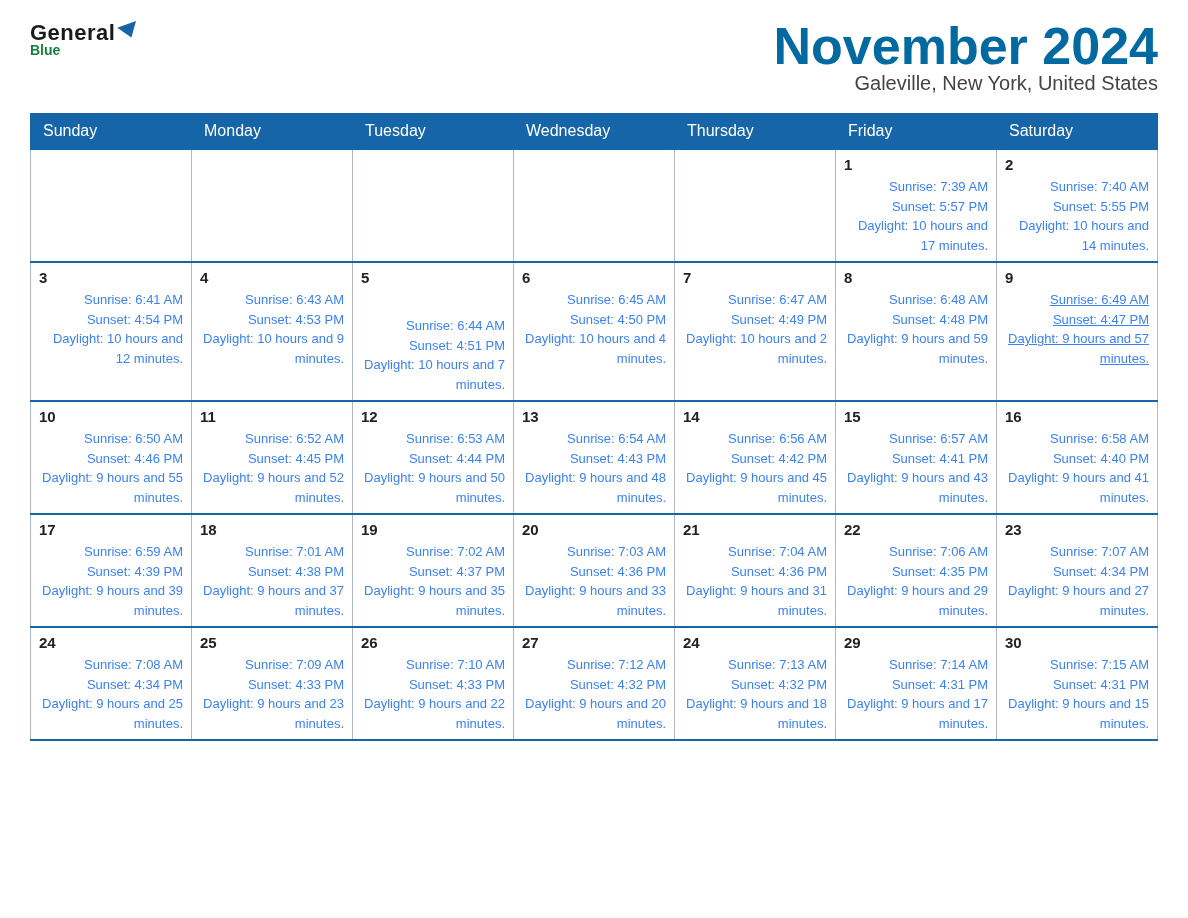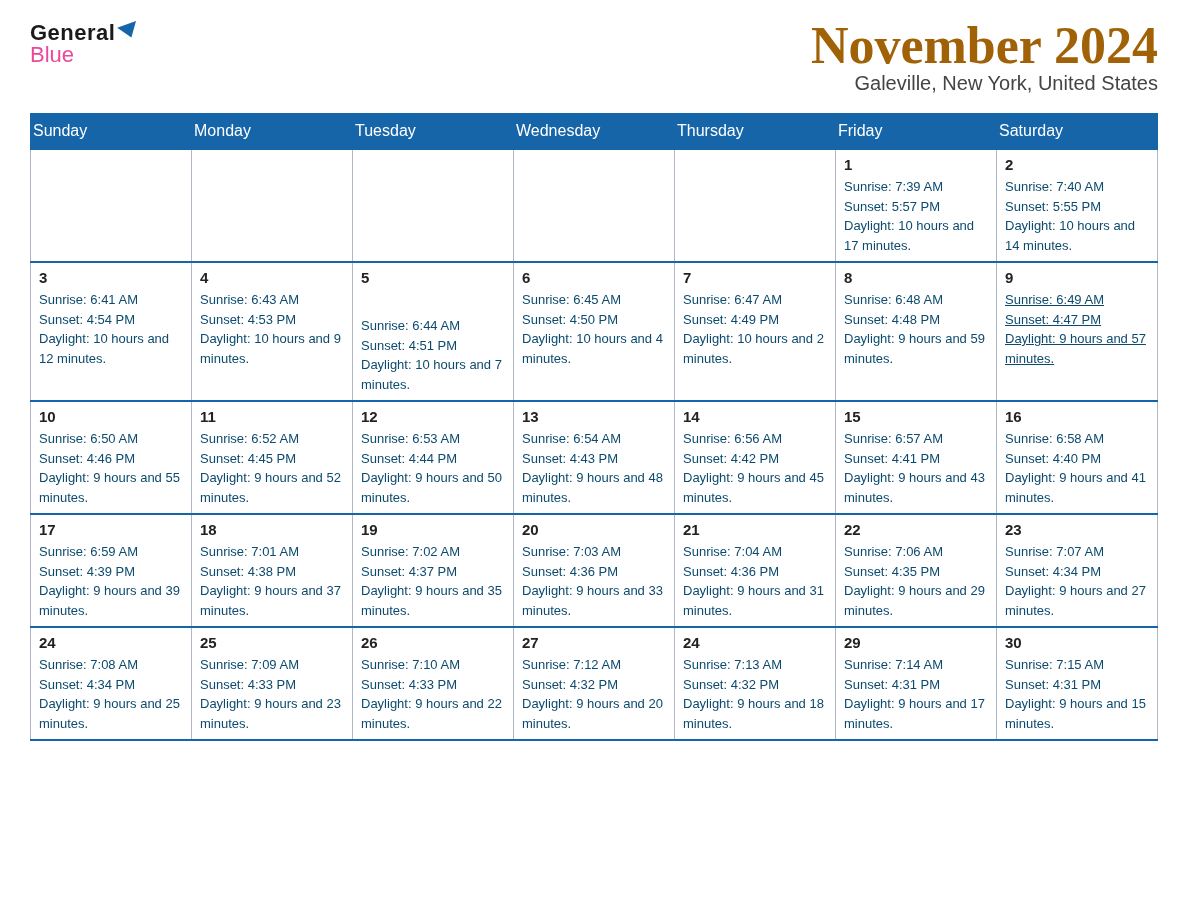--- a/index.html
+++ b/index.html
@@ -21,23 +21,23 @@
       flex-direction: column;
       align-items: flex-start;
     }
     .logo-general {
       font-size: 22px;
       font-weight: bold;
       color: #1a1a1a;
       letter-spacing: 0.5px;
     }
     .logo-blue {
-      font-size: 22px;
-      font-weight: normal;
-      color: #ec4899;
+      font-size: 14px;
+      font-weight: bold;
+      color: #15803d;
       margin-top: -4px;
     }
     .logo-triangle {
       display: inline-block;
       width: 0;
       height: 0;
       border-left: 10px solid transparent;
       border-right: 10px solid transparent;
       border-top: 14px solid #1565a8;
       margin-left: 4px;
@@ -45,39 +45,38 @@
       transform: rotate(-20deg);
       position: relative;
       top: -2px;
     }
     .title-block {
       text-align: right;
     }
     .month-title {
       font-size: 52px;
       font-weight: bold;
-      color: #a16207;
+      color: #0369a1;
       line-height: 1;
-      font-family: Liberation Serif, serif;
     }
     .location {
       font-size: 20px;
       color: #444;
       margin-top: 0;
     }
     .calendar {
       width: 100%;
       border-collapse: collapse;
     }
     .calendar th {
       background-color: #1565a8;
       color: #fff;
       font-size: 16px;
       font-weight: normal;
-      padding: 8px 2px;
+      padding: 8px 12px;
       text-align: left;
       border: 1px solid #1565a8;
     }
     .calendar td {
       width: calc(100% / 7);
       vertical-align: top;
       border: 1px solid #b0b8c8;
       padding: 6px 8px;
       font-size: 13px;
       color: #222;
@@ -89,21 +88,22 @@
     }
     .day-number {
       font-size: 15px;
       font-weight: bold;
       display: block;
       margin-bottom: 4px;
     }
     .day-info {
       font-size: 13px;
       line-height: 1.5;
-      color: #0c4a6e;
+      color: #3b82f6;
+      text-align: right;
     }
     .empty-cell {
       background: #fff;
     }
   </style>
 </head>
 <body>
 
 <div class="header">
   <div class="logo">

